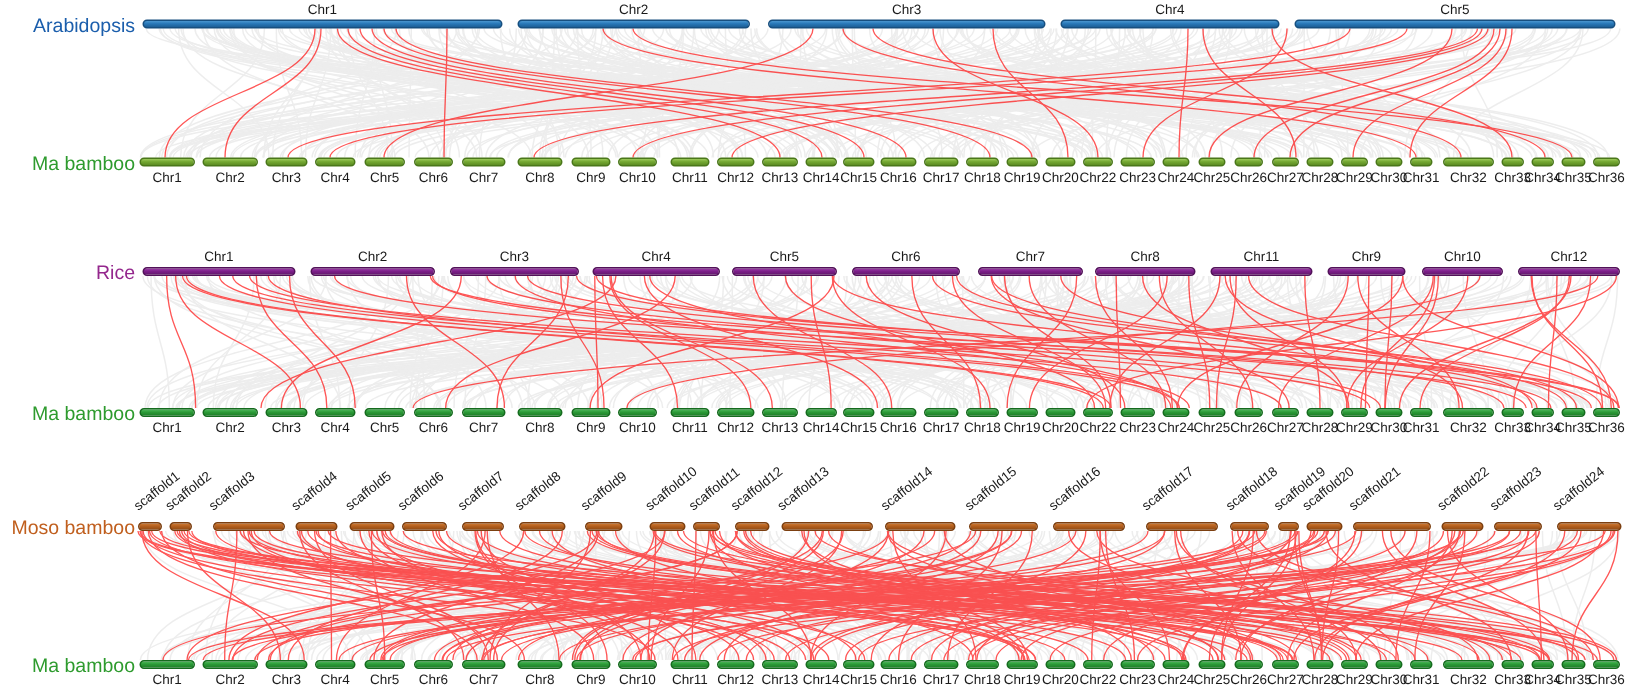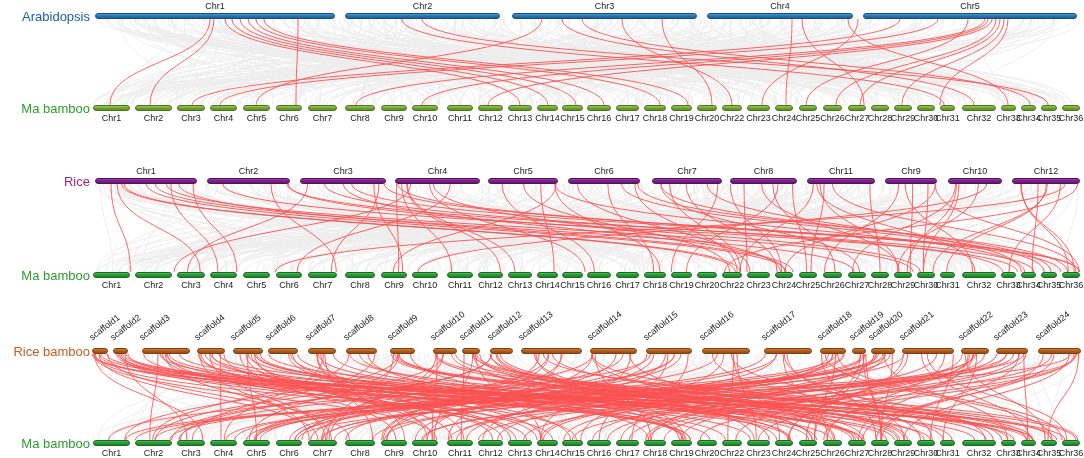--- a/index.html
+++ b/index.html
@@ -1650,15 +1650,15 @@
       <div class="chr-label" style="left: 998.5px; top: 448px;">Chr34</div>
       <div class="bar bar-ma-green" style="left: 1041px; top: 440px; width: 16px;"></div>
       <div class="chr-label" style="left: 1019px; top: 448px;">Chr35</div>
       <div class="bar bar-ma-green" style="left: 1062px; top: 440px; width: 18px;"></div>
       <div class="chr-label" style="left: 1041px; top: 448px;">Chr36</div>
     </div>
   <div class="species-label lbl-arab">Arabidopsis</div>
   <div class="species-label lbl-ma1">Ma bamboo</div>
   <div class="species-label lbl-rice">Rice</div>
   <div class="species-label lbl-ma2">Ma bamboo</div>
-  <div class="species-label lbl-moso">Rice bamboo</div>
+  <div class="species-label lbl-moso">Moso bamboo</div>
   <div class="species-label lbl-ma3">Ma bamboo</div>
 </div>
 
 </body></html>

